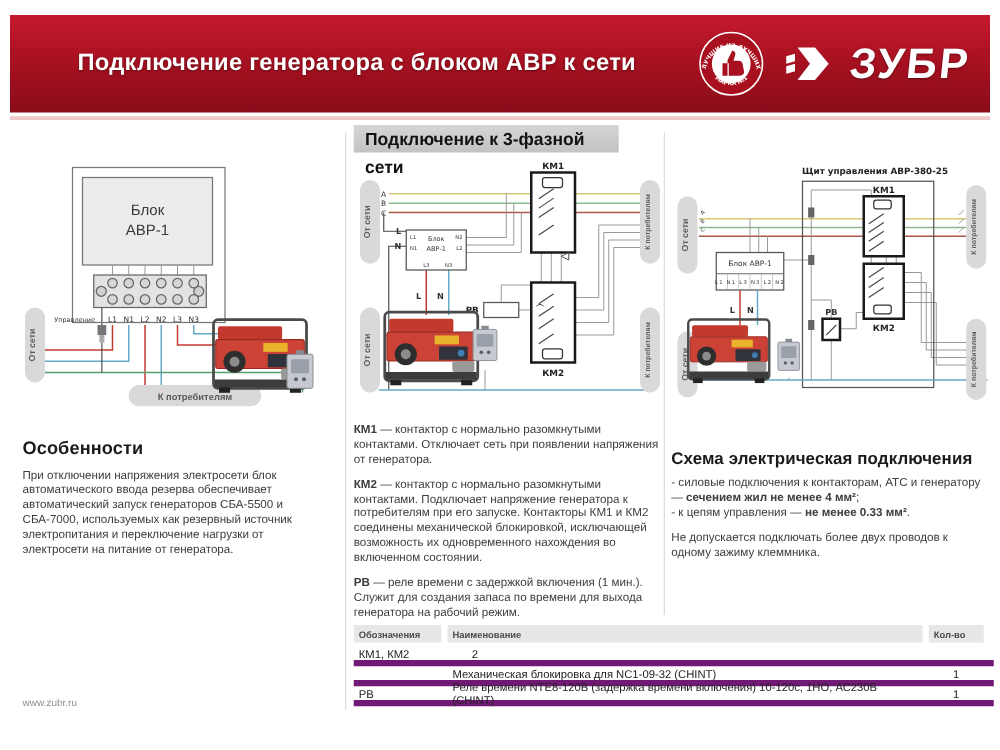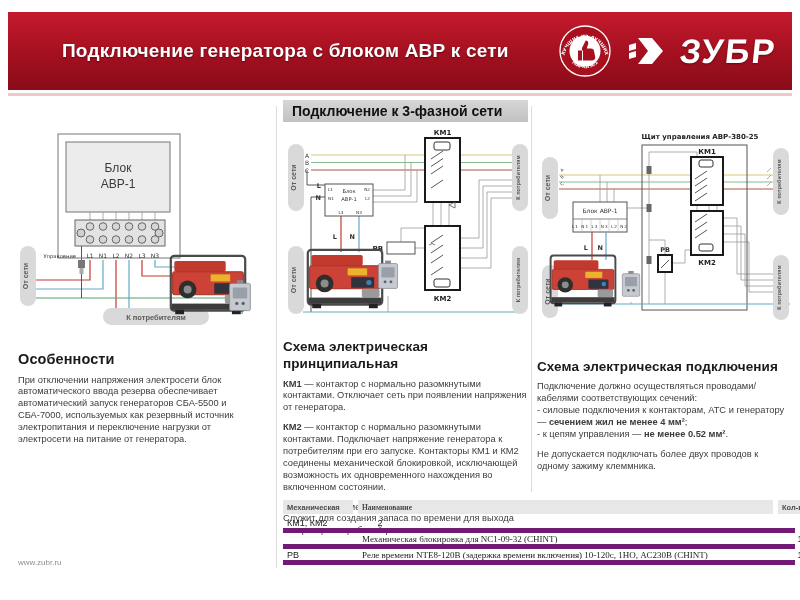--- a/index.html
+++ b/index.html
@@ -47,21 +47,21 @@
   .t6b { font:bold 6.5px "DejaVu Sans",sans-serif; fill:#333; }
   .t7b { font:bold 7px "DejaVu Sans",sans-serif; fill:#222; }
   .t12 { font:12px "Liberation Sans",sans-serif; fill:#3a3a3a; }
 
   
   .tbl { position:absolute; left:283px; top:500px; width:512px; }
   .tbl-h { display:flex; gap:5px; margin-bottom:3px; }
   .tbl-h div { background:#e7e7e7; font-size:7.5px; font-weight:bold; color:#4a4a4a; padding:2.5px 4px; }
   .tbl-r { display:flex; gap:5px; border-bottom:5px solid #701a75; height:16px; align-items:center; }
   .c1 { width:70px; flex:none; }
-  .c2 { width:415px; flex:none;font-family:Liberation Serif, serif; }
+  .c2 { width:380px; flex:none; }
   .c3 { width:44px; flex:none; text-align:left; }
   .tbl-r div { font-size:9px; color:#222; padding:0 4px; }
   .tbl-r .c3 { text-align:center; }
 
   .site { position:absolute; left:18px; top:558px; font-size:8px; color:#8f8f8f; text-decoration:none; }
 </style>
 </head>
 <body>
 
 <svg style="position:absolute;width:0;height:0" aria-hidden="true">
@@ -196,21 +196,21 @@
     </g>
     <use href="#genset" x="150" y="126" width="80" height="62"></use>
     <use href="#avrbox" x="210" y="150" width="24" height="38"></use>
   </svg>
 
   <div class="textblock" style="left:18px; top:350px; width:247px;">
     <h2>Особенности</h2>
     <p>При отключении напряжения электросети блок автоматического ввода резерва обеспечивает автоматический запуск генераторов СБА-5500 и СБА-7000, используемых как резервный источник электропитания и переключение нагрузки от электросети на питание от генератора.</p>
   </div>
 
-  <div class="col-title" style="left:283px; top:100px; width:245px;">Подключение к 3-фазной сети</div>
+  <div class="col-title" style="left:283px; top:100px; width:212px;">Подключение к 3-фазной сети</div>
 
   <svg class="diag" style="left:283px; top:126px;" width="245" height="208" viewBox="0 0 245 208">
     <g>
       <text class="t6" x="26" y="31.5" text-anchor="end">A</text>
       <text class="t6" x="26" y="39" text-anchor="end">B</text>
       <text class="t6" x="26" y="46.5" text-anchor="end">C</text>
       <line class="phy" x1="28" y1="29" x2="229" y2="29"></line>
       <line class="phg" x1="28" y1="36.5" x2="229" y2="36.5"></line>
       <line class="phr" x1="28" y1="44" x2="229" y2="44"></line>
     </g>
@@ -295,21 +295,20 @@
     </g>
     <g>
       <rect class="pill" x="229" y="120" width="16" height="68" rx="8"></rect>
       <text class="ptxs" x="237" y="154" text-anchor="middle" transform="rotate(-90 237 154)">К потребителям</text>
     </g>
     <use href="#genset" x="22" y="122" width="80" height="62"></use>
     <use href="#avrbox" x="94" y="132" width="22" height="36"></use>
   </svg>
 
   <div class="textblock" style="left:283px; top:338px; width:247px;">
-    <h2 style="font-size:13.5px">Схема электрическая принципиальная</h2>
     <p><b>КМ1</b><span> — контактор с нормально разомкнутыми контактами. Отключает сеть при появлении напряжения от генератора.</span></p>
     <p><b>КМ2</b><span> — контактор с нормально разомкнутыми контактами. Подключает напряжение генератора к потребителям при его запуске. Контакторы КМ1 и КМ2 соединены механической блокировкой, исключающей возможность их одновременного нахождения во включенном состоянии.</span></p>
     <p><b>РВ</b><span> — реле времени с задержкой включения (1 мин.). Служит для создания запаса по времени для выхода генератора на рабочий режим.</span></p>
   </div>
 
   <svg class="diag" style="left:537px; top:108px;" width="258" height="212" viewBox="0 0 258 212">
     <text class="t7b" x="163" y="31" text-anchor="middle">Щит управления АВР-380-25</text>
     <g>
       <line class="phy" x1="22" y1="67" x2="236" y2="67"></line>
       <line class="phg" x1="22" y1="74" x2="236" y2="74"></line>
@@ -405,29 +404,28 @@
     <g>
       <rect class="pill" x="236" y="147" width="16" height="65" rx="8"></rect>
       <text class="ptxs" x="244" y="179.5" text-anchor="middle" transform="rotate(-90 244 179.5)">К потребителям</text>
     </g>
     <use href="#genset" x="11" y="146" width="70" height="54"></use>
     <use href="#avrbox" x="84" y="160" width="20" height="34"></use>
   </svg>
 
   <div class="textblock" style="left:537px; top:358px; width:252px;">
     <h2 style="font-size:13.5px">Схема электрическая подключения</h2>
-    <p style="margin-bottom:0">Подключение должно осуществляться проводами/кабелями соответствующих сечений:</p>
     <p style="margin-bottom:0"><span>- силовые подключения к контакторам, АТС и генератору — </span><b>сечением жил не менее 4 мм²</b><span>;</span></p>
-    <p><span>- к цепям управления — </span><b>не менее 0.52 мм²</b><span>.</span></p>
+    <p><span>- к цепям управления — </span><b>не менее 0.33 мм²</b><span>.</span></p>
     <p>Не допускается подключать более двух проводов к одному зажиму клеммника.</p>
   </div>
 
   <div class="tbl">
     <div class="tbl-h">
-      <div class="c1">Механическая</div>
+      <div class="c1">Обозначения</div>
       <div class="c2">Наименование</div>
       <div class="c3">Кол-во</div>
     </div>
     <div class="tbl-r">
       <div class="c1">КМ1, КМ2</div>
       <div class="c3">2</div>
     </div>
     <div class="tbl-r">
       <div class="c1"></div>
       <div class="c2">Механическая блокировка для NC1-09-32 (CHINT)</div>

